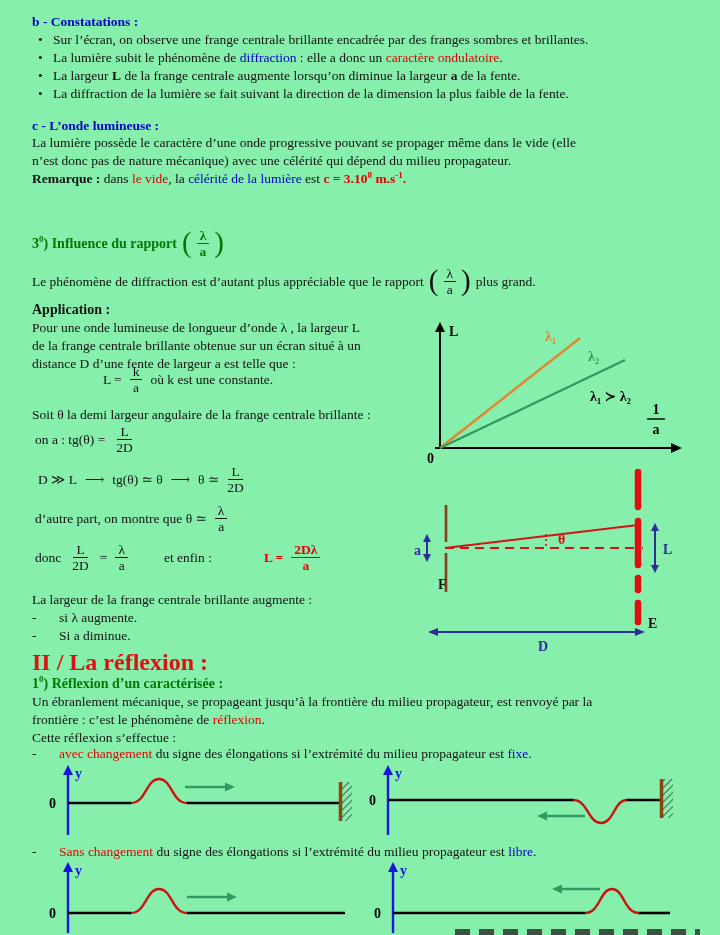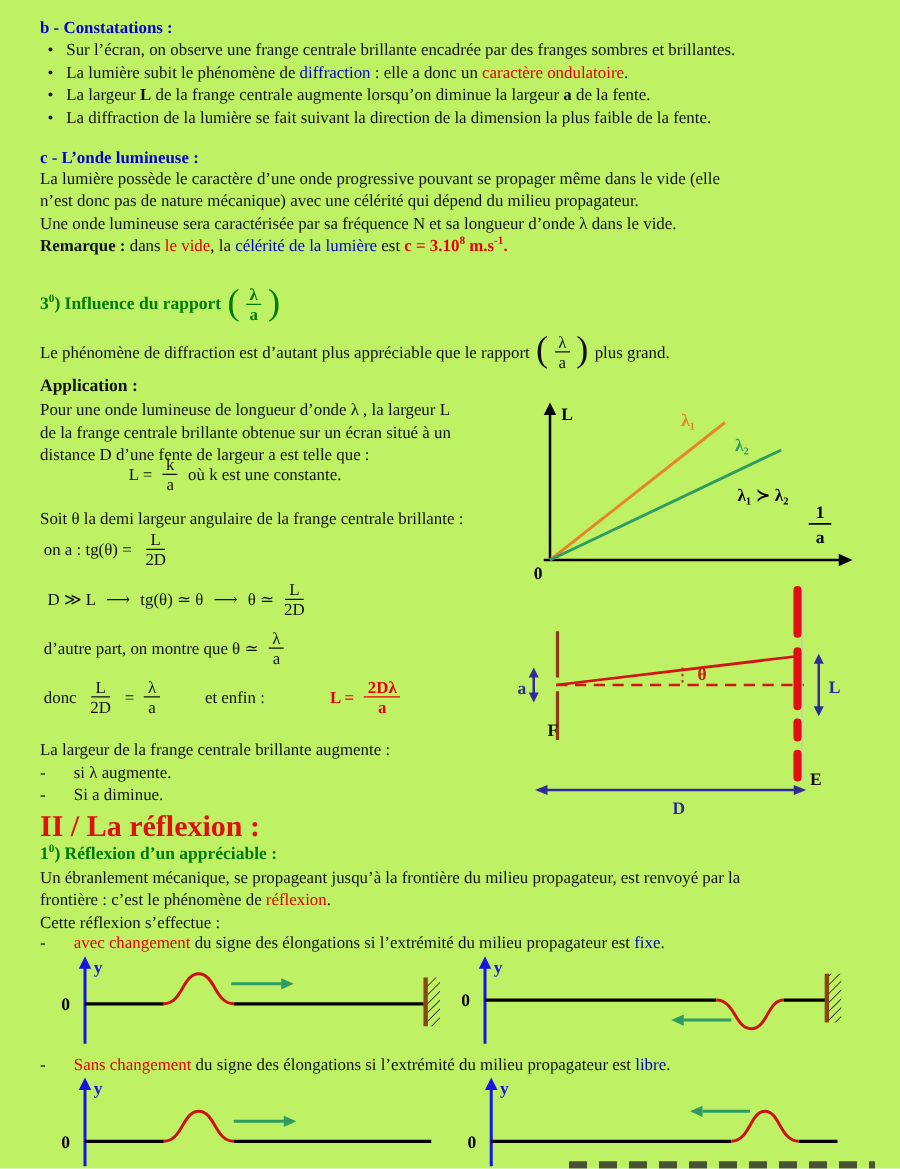--- a/index.html
+++ b/index.html
@@ -1,16 +1,16 @@
 <!DOCTYPE html>
 <html><head>
 <meta charset="utf-8">
 <style>
   html,body{margin:0;padding:0;background:#fff;}
-  #page{position:relative;width:720px;height:935px;background:#bef264;overflow:hidden;
+  #page{position:relative;width:720px;height:935px;background:#86efac;overflow:hidden;
         font-family:"Liberation Serif","DejaVu Serif","DejaVu Sans",serif;
         font-size:13.5px;line-height:18px;color:#111;}
   .abs{position:absolute;}
   .bold{font-weight:bold;}
   .blue{color:#0202C8;}
   .red{color:#E60000;}
   .hblue{color:#0202C8;font-weight:bold;}
   .hgreen{color:#007A00;font-weight:bold;}
   .hred{color:#DD1111;font-weight:bold;font-size:24px;line-height:20px;}
   .bitem{position:relative;padding-left:21px;}
@@ -37,21 +37,20 @@
     <div class="bitem"><span>Sur l’écran, on observe une frange centrale brillante encadrée par des franges sombres et brillantes.</span></div>
     <div class="bitem"><span>La lumière subit le phénomène de </span><span class="blue">diffraction</span><span> : elle a donc un </span><span class="red">caractère ondulatoire</span><span>.</span></div>
     <div class="bitem"><span>La largeur </span><span class="bold">L</span><span> de la frange centrale augmente lorsqu’on diminue la largeur </span><span class="bold">a</span><span> de la fente.</span></div>
     <div class="bitem"><span>La diffraction de la lumière se fait suivant la direction de la dimension la plus faible de la fente.</span></div>
   </div>
 
   <div class="abs hblue" style="left:32px;top:117px;">c - L’onde lumineuse :</div>
   <div class="abs" style="left:32px;top:134px;width:680px;">
     <div>La lumière possède le caractère d’une onde progressive pouvant se propager même dans le vide (elle</div>
     <div>n’est donc pas de nature mécanique) avec une célérité qui dépend du milieu propagateur.</div>
-    <div>Une onde lumineuse sera caractérisée par sa fréquence N et sa longueur d’onde λ dans le vide.</div>
     <div><span class="bold">Remarque :</span><span> dans </span><span class="red">le vide</span><span>, la </span><span class="blue">célérité de la lumière</span><span> est </span><span class="red bold"><span>c = 3.10</span><sup>8</sup><span> m.s</span><sup>-1</sup></span><span class="red bold">.</span></div>
   </div>
 
   <div class="abs eq gap5 hgreen" style="left:32px;top:228px;font-size:14px;">
     <span><span>3</span><sup>0</sup><span>) Influence du rapport</span></span>
     <span class="paren">(</span>
     <span class="frac bold">
         <span class="num">λ</span>
         <span class="den">a</span>
       </span>
@@ -182,21 +181,21 @@
     <polygon points="241,102 249,102 245,110" fill="#2D2D99"></polygon>
     <text x="253" y="91" fill="#2D2D99">L</text>
     <text x="238" y="165" fill="#111">E</text>
     <line x1="26" y1="169" x2="227" y2="169" stroke="#2D2D99" stroke-width="2"></line>
     <polygon points="28,165 28,173 18,169" fill="#2D2D99"></polygon>
     <polygon points="225,165 225,173 235,169" fill="#2D2D99"></polygon>
     <text x="128" y="188" fill="#2D2D99">D</text>
   </svg>
 
   <div class="abs hred" style="left:32px;top:652px;">II / La réflexion :</div>
-  <div class="abs hgreen" style="left:32px;top:675px;font-size:14px;"><span>1</span><sup>0</sup><span>) Réflexion d’un appréciable :</span></div>
+  <div class="abs hgreen" style="left:32px;top:675px;font-size:14px;"><span>1</span><sup>0</sup><span>) Réflexion d’un caractérisée :</span></div>
   <div class="abs" style="left:32px;top:693px;width:680px;">
     <div>Un ébranlement mécanique, se propageant jusqu’à la frontière du milieu propagateur, est renvoyé par la</div>
     <div><span>frontière : c’est le phénomène de </span><span class="red">réflexion</span><span>.</span></div>
     <div>Cette réflexion s’effectue :</div>
   </div>
   <div class="abs" style="left:32px;top:745px;width:680px;"><span class="dash">-</span><span class="red">avec changement</span><span> du signe des élongations si l’extrémité du milieu propagateur est </span><span class="blue">fixe</span><span>.</span></div>
 
   <svg class="abs" style="left:35px;top:763px;" width="325" height="78" viewBox="0 0 325 78">
     <defs>
         <pattern id="hA" patternUnits="userSpaceOnUse" width="5" height="5" patternTransform="rotate(45)">

